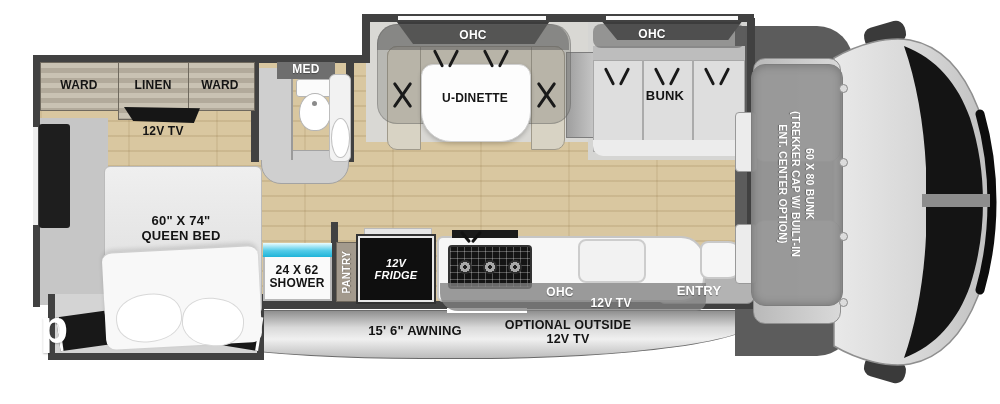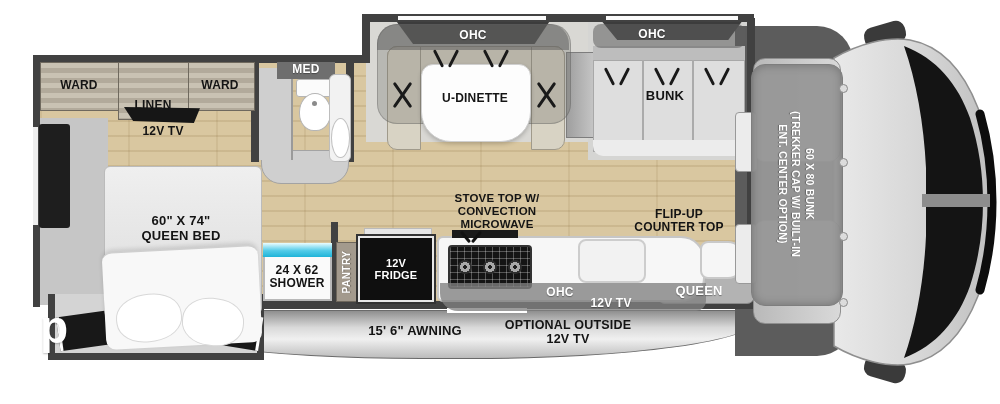--- a/index.html
+++ b/index.html
@@ -64,21 +64,21 @@
   <div class="a" style="left:606px;top:16px;width:132px;height:4px;background:#fafafa;z-index:3;"></div>
   <div class="a" style="left:447px;top:308px;width:80px;height:5px;background:#ffffff;z-index:3;"></div>
 
   <div class="a" style="left:392px;top:22px;width:162px;height:22px;background:#3c3c3c;z-index:3;clip-path:polygon(3% 0,97% 0,88% 100%,13% 100%);"></div>
   <div class="a" style="left:598px;top:22px;width:148px;height:18px;background:#3c3c3c;z-index:3;clip-path:polygon(3% 0,97% 0,88% 100%,13% 100%);"></div>
 
   <div class="a cab" style="left:40px;top:62px;width:78px;height:47px;"></div>
   <div class="a cab" style="left:118px;top:62px;width:70px;height:56px;"></div>
   <div class="a cab" style="left:188px;top:62px;width:65px;height:47px;"></div>
   <div class="lbl" style="left:79px;top:86px;font-size:12px;">WARD</div>
-  <div class="lbl" style="left:153px;top:86px;font-size:12px;margin-top:20px;">LINEN</div>
+  <div class="lbl" style="left:153px;top:86px;font-size:12px;">LINEN</div>
   <div class="lbl" style="left:220px;top:86px;font-size:12px;">WARD</div>
   <div class="a" style="left:124px;top:107px;width:76px;height:16px;background:#161616;z-index:3;clip-path:polygon(0 0,100% 8%,92% 100%,12% 88%);"></div>
   <div class="lbl" style="left:163px;top:132px;font-size:12px;">12V TV</div>
 
   <div class="a" style="left:39px;top:124px;width:31px;height:104px;background:#1e1e1e;border-radius:3px;z-index:3;"></div>
   <div class="a" style="left:33px;top:127px;width:5px;height:98px;background:#eeeeee;z-index:3;"></div>
 
   <div class="a" style="left:48px;top:294px;width:216px;height:66px;background:#d4d4d4;z-index:2;border-style:solid;border-color:#414141;border-width:0 7px 7px 7px;box-sizing:border-box;"></div>
   <div class="a" style="left:58px;top:314px;width:46px;height:34px;background:#181818;transform:rotate(-8deg);border-left:3px solid #fff;z-index:3;"></div>
   <div class="a" style="left:220px;top:314px;width:38px;height:34px;background:#181818;transform:rotate(9deg);border-right:3px solid #fff;z-index:3;"></div>
@@ -102,46 +102,41 @@
 
   <div class="a" style="left:263px;top:243px;width:69px;height:58px;background:#fafafa;border:2px solid #b9b9b9;z-index:3;box-sizing:border-box;"></div>
   <div class="a" style="left:263px;top:243px;width:69px;height:14px;background:linear-gradient(180deg,#eafcff,#52cbe8 55%,#1fb4d8);z-index:4;"></div>
   <div class="lbl" style="left:297px;top:277px;font-size:12px;">24 X 62
 SHOWER</div>
 
   <div class="a" style="left:336px;top:242px;width:23px;height:60px;background:#a39a8d;border:1px solid #6e675c;z-index:3;box-sizing:border-box;"></div>
   <div class="lbl lblw rotm90" style="left:347px;top:272px;font-size:10px;letter-spacing:.5px;">PANTRY</div>
   <div class="a" style="left:364px;top:228px;width:66px;height:10px;background:#e6e6e6;border:1px solid #bbb;z-index:3;"></div>
   <div class="a" style="left:358px;top:236px;width:76px;height:66px;background:#0f0f0f;border:2px solid #e8e8e8;outline:2px solid #333;z-index:3;box-sizing:border-box;"></div>
-  <div class="lbl lblw" style="left:396px;top:269px;font-size:11px;">12V
+  <div class="lbl lblw" style="left:396px;top:269px;font-size:11px;font-style:italic;">12V
 FRIDGE</div>
 
   <div class="a" style="left:437px;top:236px;width:268px;height:66px;background:#f7f7f7;border:2px solid #c6c6c6;border-radius:6px 24px 24px 6px;z-index:3;box-sizing:border-box;"></div>
   <div class="a" style="left:452px;top:230px;width:66px;height:8px;background:#1a1a1a;z-index:4;"></div>
   <div class="a" style="left:448px;top:245px;width:84px;height:44px;background:#141414;border:2px solid #333;border-radius:4px;z-index:4;box-sizing:border-box;
               background-image:repeating-linear-gradient(90deg,rgba(255,255,255,.28) 0 1px,transparent 1px 7px),repeating-linear-gradient(0deg,rgba(255,255,255,.28) 0 1px,transparent 1px 7px);">
     <div class="burner" style="left:8px;top:13px;"></div>
     <div class="burner" style="left:33px;top:13px;"></div>
     <div class="burner" style="left:58px;top:13px;"></div>
   </div>
   <div class="a" style="left:578px;top:239px;width:68px;height:44px;background:#f2f2f2;border:2px solid #cdcdcd;border-radius:8px;z-index:4;box-sizing:border-box;"></div>
   <div class="a" style="left:440px;top:283px;width:266px;height:28px;background:rgba(128,128,128,.78);border-radius:0 0 10px 18px;z-index:4;"></div>
   <div class="lbl lblw" style="left:560px;top:293px;font-size:12px;">OHC</div>
   <div class="lbl lblw" style="left:611px;top:304px;font-size:12px;">12V TV</div>
 
-  <div class="lbl" style="left:497px;top:211px;font-size:11.5px;">STOVE TOP W/
-CONVECTION
-MICROWAVE</div>
   <div class="arr" style="left:460px;top:230px;"></div>
 
   <div class="a" style="left:657px;top:262px;width:96px;height:40px;background:#b3b3b3;border:1px solid #8a8a8a;border-radius:8px;z-index:2;"></div>
   <div class="a" style="left:700px;top:241px;width:44px;height:38px;background:#f6f6f6;border:2px solid #c9c9c9;border-radius:8px 16px 16px 8px;z-index:3;box-sizing:border-box;"></div>
-  <div class="lbl" style="left:679px;top:221px;font-size:12px;">FLIP-UP
-COUNTER TOP</div>
-  <div class="lbl lblw" style="left:699px;top:291px;font-size:13px;">QUEEN</div>
+  <div class="lbl lblw" style="left:699px;top:291px;font-size:13px;">ENTRY</div>
 
   <div class="a" style="left:377px;top:24px;width:192px;height:98px;background:rgba(110,108,102,.30);border:1px solid rgba(90,90,90,.35);border-radius:20px;z-index:4;"></div>
   <div class="a" style="left:377px;top:24px;width:192px;height:26px;background:rgba(95,95,95,.55);border-radius:20px 20px 0 0;z-index:4;"></div>
   <div class="lbl lblw" style="left:473px;top:36px;font-size:12px;">OHC</div>
   <div class="a" style="left:387px;top:46px;width:176px;height:26px;background:#d8d3c4;border:1px solid #a09a8b;border-radius:10px 10px 0 0;z-index:3;"></div>
   <div class="a" style="left:387px;top:46px;width:32px;height:102px;background:#d8d3c4;border:1px solid #a09a8b;border-radius:10px 0 0 10px;z-index:3;"></div>
   <div class="a" style="left:531px;top:46px;width:32px;height:102px;background:#d8d3c4;border:1px solid #a09a8b;border-radius:0 10px 10px 0;z-index:3;"></div>
   <div class="a" style="left:421px;top:64px;width:108px;height:76px;background:#fdfdfd;border:1px solid #cfcfcf;border-radius:12px 12px 30px 30px;z-index:4;box-shadow:0 2px 4px rgba(0,0,0,.2);"></div>
   <div class="vee" style="left:429px;top:48px;"></div>
   <div class="vee" style="left:479px;top:48px;"></div>

